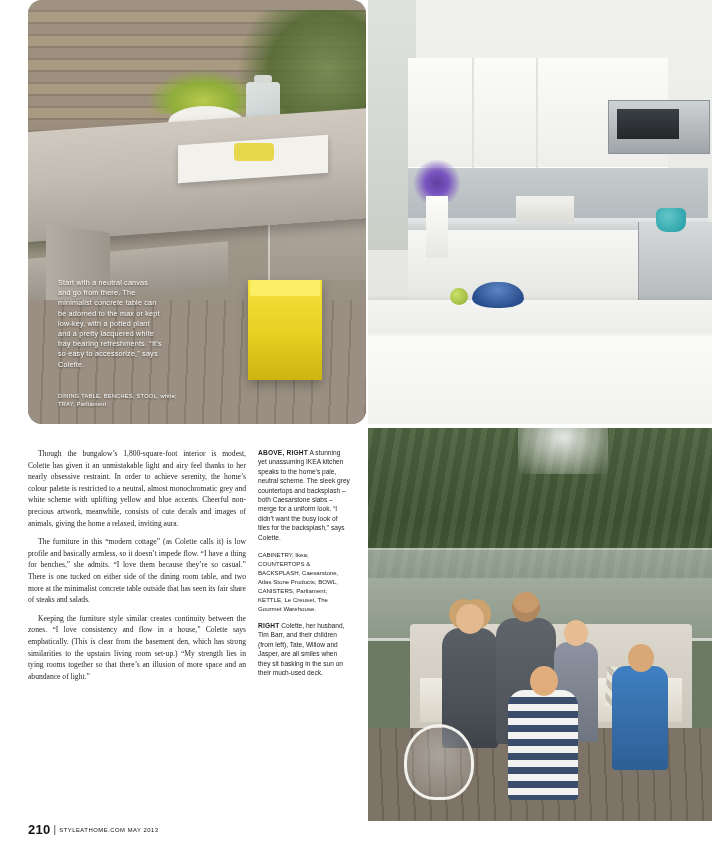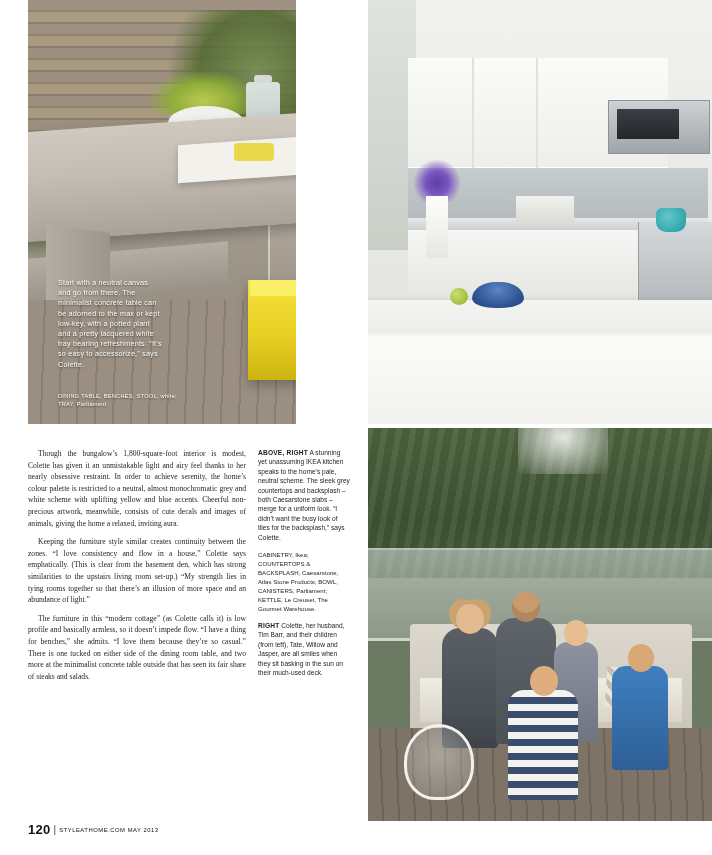--- a/index.html
+++ b/index.html
@@ -20,24 +20,25 @@
     left: 0; top: 0;
     width: 712px;
     height: 855px;
     background: #ffffff;
   }
 
   
   .photo-deck {
     position: absolute;
     left: 28px; top: 0;
-    width: 268px;
+    width: 338px;
     height: 424px;
     overflow: hidden;
     background: linear-gradient(180deg, #b9b2a6 0%, #a79e92 40%, #8d8478 100%);
+    border-radius: 14px;
   }
   .deck-wall {
     position: absolute; left: 0; top: 0; width: 100%; height: 150px;
     background:
       repeating-linear-gradient(180deg,
         #9c8e7d 0px, #9c8e7d 10px,
         #8d7f6e 10px, #8d7f6e 12px,
         #a8997f 12px, #a8997f 22px,
         #8a7d6c 22px, #8a7d6c 24px);
     opacity: 0.95;
@@ -444,27 +445,27 @@
     <div class="fam-p1"></div>
     <div class="fam-p2"></div>
     <div class="fam-p3"></div>
     <div class="fam-p4"></div>
     <div class="fam-p5"></div>
     <div class="fam-basket"></div>
   </div>
 
   <div class="col-body">
     <p>Though the bungalow’s 1,800-square-foot interior is modest, Colette has given it an unmistakable light and airy feel thanks to her nearly obsessive restraint. In order to achieve serenity, the home’s colour palette is restricted to a neutral, almost monochromatic grey and white scheme with uplifting yellow and blue accents. Cheerful non-precious artwork, meanwhile, consists of cute decals and images of animals, giving the home a relaxed, inviting aura.</p>
+    <p>The furniture in this “modern cottage” (as Colette calls it) is low profile and basically armless, so it doesn’t impede flow. “I have a thing for benches,” she admits. “I love them because they’re so casual.” There is one tucked on either side of the dining room table, and two more at the minimalist concrete table outside that has seen its fair share of steaks and salads.</p>
     <p>Keeping the furniture style similar creates continuity between the zones. “I love consistency and flow in a house,” Colette says emphatically. (This is clear from the basement den, which has strong similarities to the upstairs living room set-up.) “My strength lies in tying rooms together so that there’s an illusion of more space and an abundance of light.”</p>
-    <p>The furniture in this “modern cottage” (as Colette calls it) is low profile and basically armless, so it doesn’t impede flow. “I have a thing for benches,” she admits. “I love them because they’re so casual.” There is one tucked on either side of the dining room table, and two more at the minimalist concrete table outside that has seen its fair share of steaks and salads.</p>
   </div>
 
   <div class="col-caption">
     <p><span class="cap-lead">ABOVE, RIGHT</span><span> A stunning yet unassuming IKEA kitchen speaks to the home’s pale, neutral scheme. The sleek grey countertops and backsplash – both Caesarstone slabs – merge for a uniform look. “I didn’t want the busy look of tiles for the backsplash,” says Colette.</span></p>
     <p class="cap-credit">CABINETRY, Ikea; COUNTERTOPS &amp; BACKSPLASH, Caesarstone, Atlas Stone Products; BOWL, CANISTERS, Parliament; KETTLE, Le Creuset, The Gourmet Warehouse.</p>
     <p><span class="cap-lead">RIGHT</span><span> Colette, her husband, Tim Barr, and their children (from left), Tate, Willow and Jasper, are all smiles when they sit basking in the sun on their much-used deck.</span></p>
   </div>
 
   <div class="folio">
-    <span class="folio-num">120</span><span class="folio-sep">|</span><span class="folio-text">STYLEATHOME.COM  MAY 2013</span>
+    <span class="folio-num">210</span><span class="folio-sep">|</span><span class="folio-text">STYLEATHOME.COM  MAY 2013</span>
   </div>
 
 </div>
 
 </body></html>

